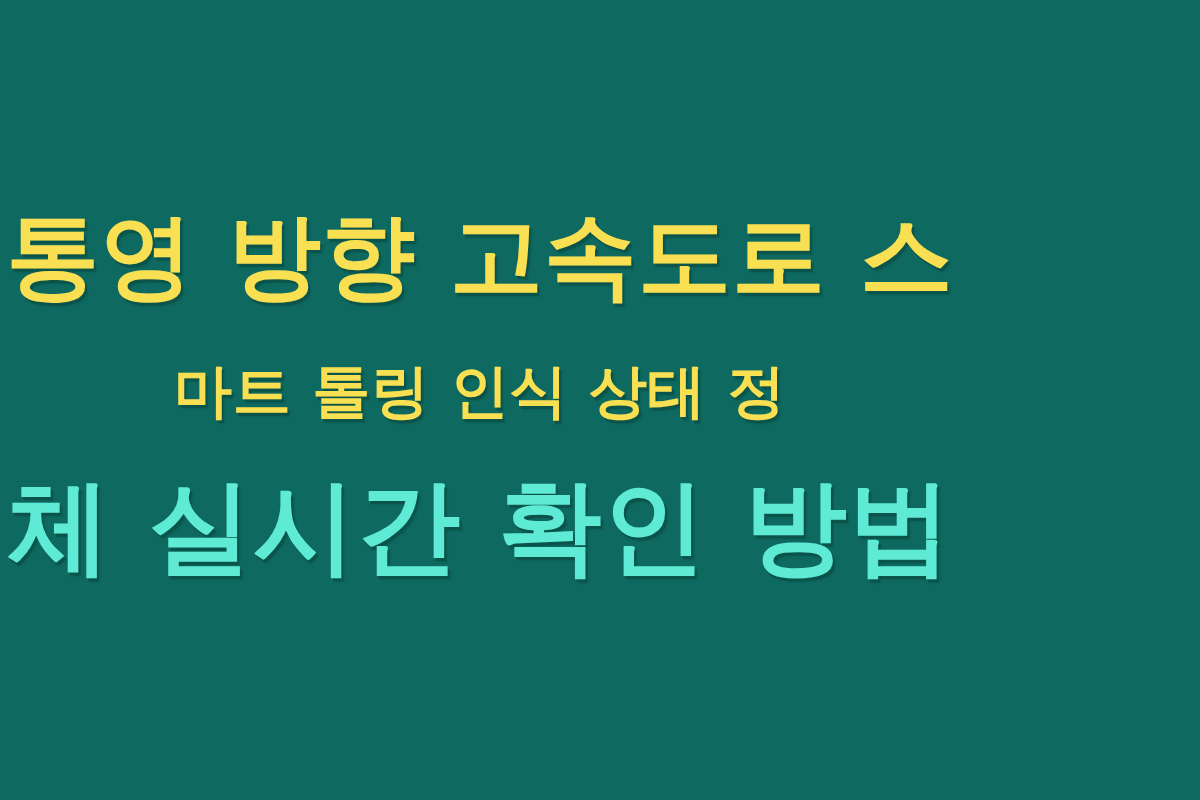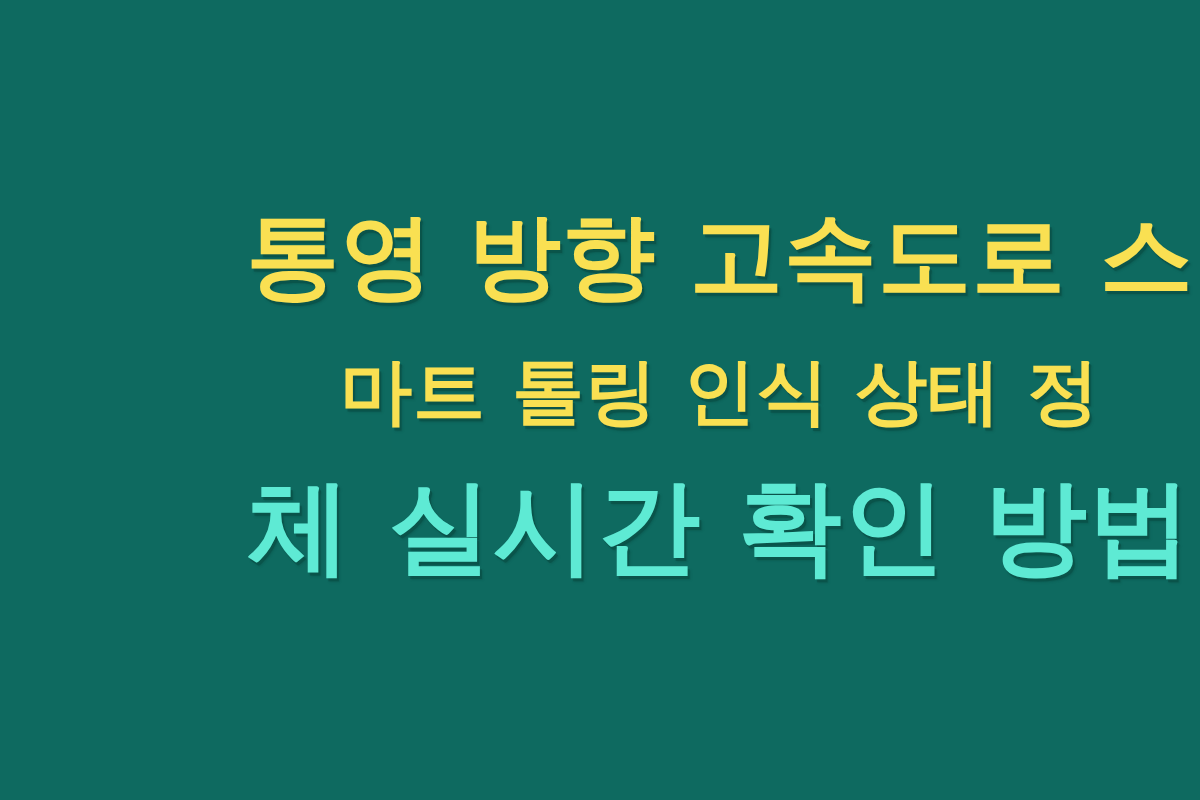--- a/index.html
+++ b/index.html
@@ -15,21 +15,21 @@
     font-family: "DejaVu Sans", "Liberation Sans", sans-serif;
   }
 
   #banner {
     position: relative;
     width: 1200px;
     height: 800px;
     background-color: #0E6A60;
     display: flex;
     align-items: center;
-    justify-content: flex-end;
+    justify-content: flex-start;
     box-sizing: border-box;
   }
 
   #title-block {
     width: 960px;
     text-align: center;
     display: flex;
     flex-direction: column;
     align-items: center;
     justify-content: center;
@@ -54,19 +54,19 @@
 </style>
 </head>
 <body>
 
 <div id="banner" style="background-color: rgb(14, 106, 96);">
 
   <div id="title-block">
 
     <span class="title-line" style="color: rgb(249, 224, 82); text-shadow: rgba(10, 74, 66, 0.55) 2px 3px 0px, rgba(10, 74, 66, 0.35) 3px 4px 2px; font-size: 93px;">통영 방향 고속도로 스</span>
 
-    <span class="title-line" style="color: rgb(249, 224, 82); text-shadow: rgba(10, 74, 66, 0.55) 2px 3px 0px, rgba(10, 74, 66, 0.35) 3px 4px 2px; font-size: 72px;">마트 톨링 인식 상태 정</span>
+    <span class="title-line" style="color: rgb(249, 224, 82); text-shadow: rgba(10, 74, 66, 0.55) 2px 3px 0px, rgba(10, 74, 66, 0.35) 3px 4px 2px; font-size: 58px;">마트 톨링 인식 상태 정</span>
 
     <span class="title-line" style="color: #5eead4; text-shadow: rgba(10, 74, 66, 0.55) 2px 3px 0px, rgba(10, 74, 66, 0.35) 3px 4px 2px; font-size: 103px;">체 실시간 확인 방법</span>
 
   </div>
 
 </div>
 
 </body></html>

